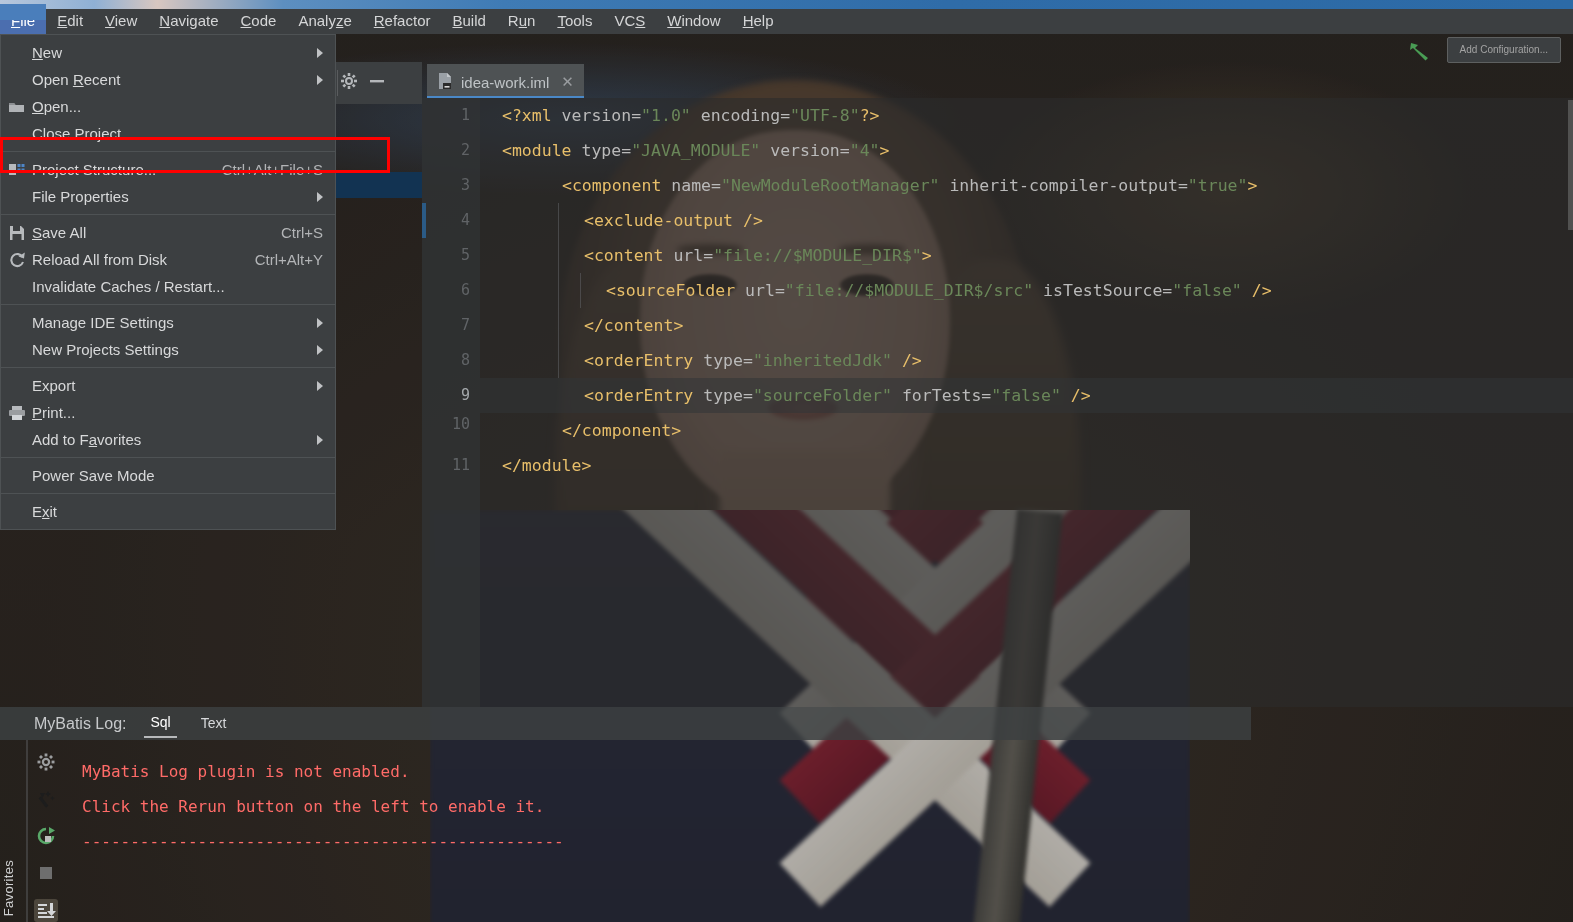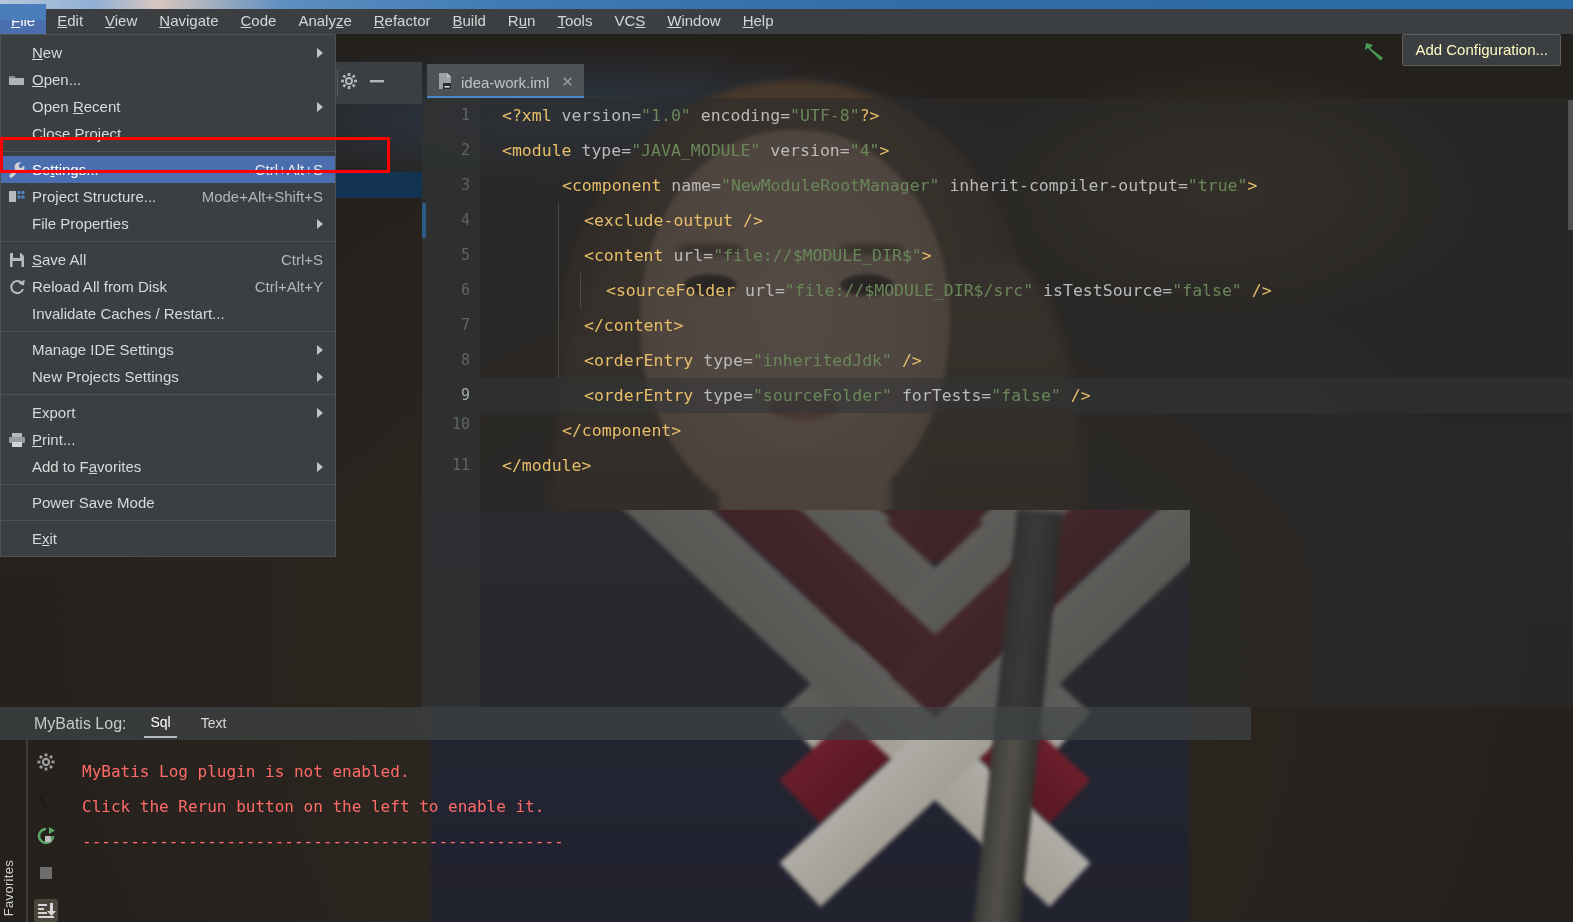--- a/index.html
+++ b/index.html
@@ -147,22 +147,22 @@
   
   .runwidgets {
     position: absolute; right: 12px; top: 34px; height: 32px;
     display: flex; align-items: center; gap: 14px;
     z-index: 25;
   }
   .arrow-icon { width: 26px; height: 26px; }
   .add-config-btn {
     border: 1px solid #5e6060;
     background: #3c3f41;
-    color: #fef9c3;
-    font-size: 15px;
+    color: #a3a3a3;
+    font-size: 10px;
     padding: 6px 12px 7px;
     border-radius: 2px;
     white-space: nowrap;
   }
 
   
   .left-stripe {
     position: absolute; left: 0; top: 700px; width: 26px; height: 222px;
     z-index: 12;
   }
@@ -532,61 +532,52 @@
   </div>
 
   <div class="dropdown">
 
     <div class="dd-item">
       <span class="ico-slot"></span>
       <span class="label"><u>N</u>ew</span>
       <span class="chev"></span>
     </div>
     <div class="dd-item">
+      <span class="ico-slot"></span>
+      <span class="label">Open <u>R</u>ecent</span>
+      <span class="chev"></span>
+    </div>
+    <div class="dd-item">
       <span class="ico-slot">
         <svg width="18" height="14" viewBox="0 0 18 14">
           <path d="M1 3 H6 L7.5 5 H16 V12 H1 Z" fill="#b0b3b6"></path>
           <path d="M1 3 H6 L7.5 5 H1 Z" fill="#8c8f92"></path>
         </svg>
       </span>
       <span class="label"><u>O</u>pen...</span>
     </div>
     <div class="dd-item">
       <span class="ico-slot"></span>
-      <span class="label">Open <u>R</u>ecent</span>
-      <span class="chev"></span>
-    </div>
-    <div class="dd-item">
-      <span class="ico-slot"></span>
       <span class="label">Close Project</span>
     </div>
 
     <div class="dd-sep"></div>
 
-    <div class="dd-item sel">
-      <span class="ico-slot">
-        <svg width="18" height="18" viewBox="0 0 18 18">
-          <path d="M11.5 1.2 a5 5 0 0 0 -4.4 7.3 L1.6 14 a1.8 1.8 0 0 0 2.5 2.5 l5.5 -5.5 a5 5 0 0 0 6.5 -6.5 l-2.6 2.6 -2.3 -.6 -.6 -2.3 2.6 -2.6 a5 5 0 0 0 -1.1 -.4 z" fill="#cfd2d5"></path>
-        </svg>
-      </span>
-      <span class="label">Se<u>t</u>tings...</span>
-      <span class="accel">Ctrl+Alt+S</span>
-    </div>
     <div class="dd-item">
       <span class="ico-slot">
         <svg width="18" height="16" viewBox="0 0 18 16">
           <rect x="1" y="2" width="7" height="11" fill="#b7babd"></rect>
           <rect x="9.5" y="2" width="3" height="3" fill="#4e86c7"></rect>
           <rect x="13.5" y="2" width="3" height="3" fill="#4e86c7"></rect>
           <rect x="9.5" y="6.5" width="3" height="3" fill="#4e86c7"></rect>
           <rect x="13.5" y="6.5" width="3" height="3" fill="#4e86c7"></rect>
         </svg>
       </span>
       <span class="label">Pro<u>j</u>ect Structure...</span>
-      <span class="accel">Mode+Alt+Shift+S</span>
+      <span class="accel">Ctrl+Alt+File+S</span>
     </div>
     <div class="dd-item">
       <span class="ico-slot"></span>
       <span class="label">File Properties</span>
       <span class="chev"></span>
     </div>
 
     <div class="dd-sep"></div>
 
     <div class="dd-item">

